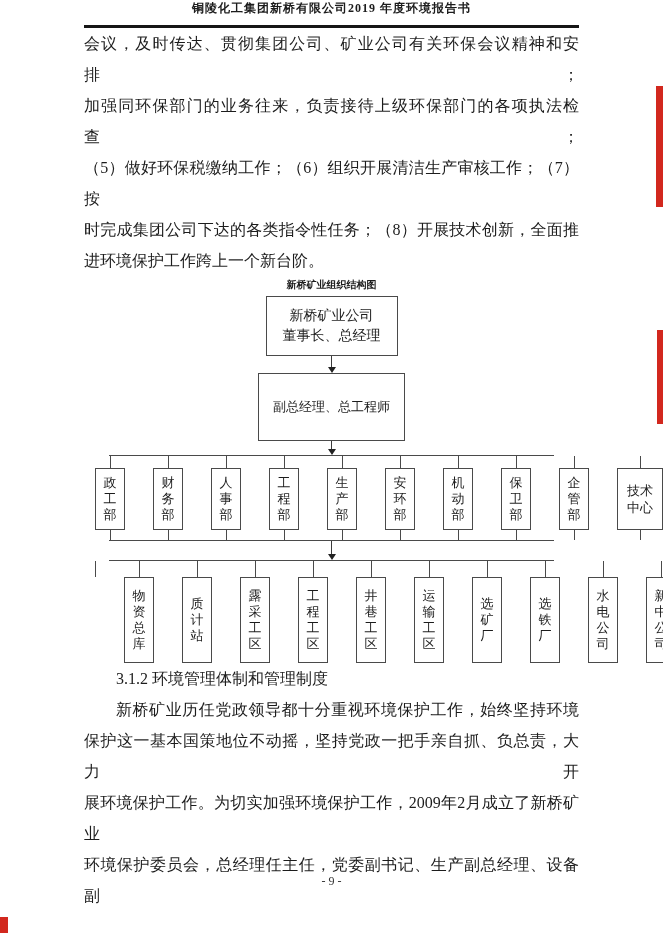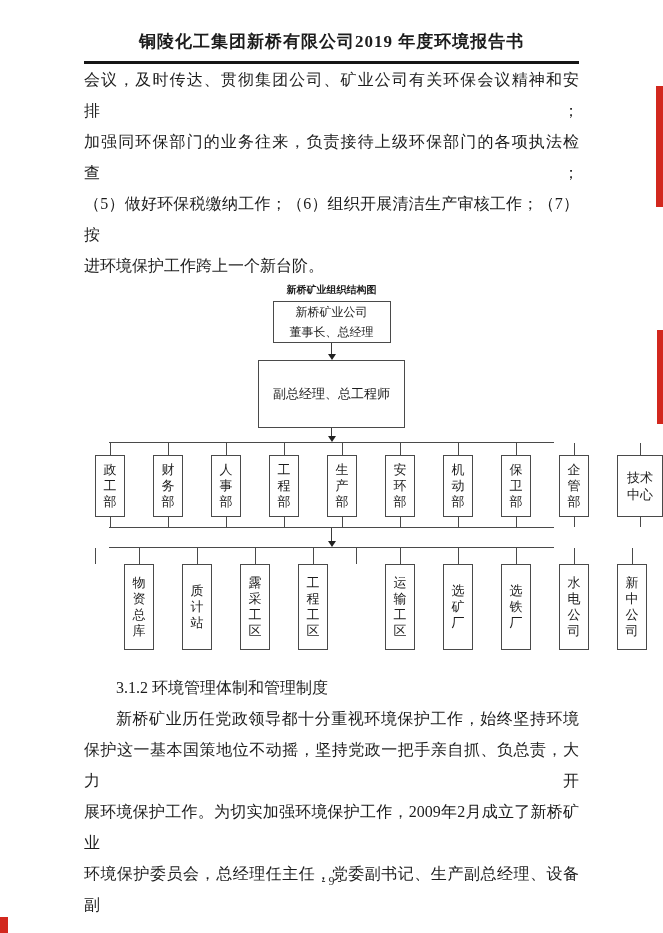--- a/index.html
+++ b/index.html
@@ -1,33 +1,33 @@
 <!DOCTYPE html>
 <html><head>
 <meta charset="utf-8">
 <style>
   html,body{margin:0;padding:0;background:#ffffff;}
   .page{position:relative;width:663px;height:933px;background:#ffffff;overflow:hidden;
         font-family:"Liberation Serif","DejaVu Serif",serif;color:#1c1c1c;}
   
-  .header-title{margin-top:30px;text-align:center;font-size:17px;font-weight:bold;letter-spacing:1px;}
+  .header-title{text-align:center;font-size:12px;font-weight:bold;letter-spacing:1px;}
   .header-rule{margin:8px 84px 0 84px;border-top:3px solid #161616;height:0;}
   
   .content{margin:0 84px;width:495px;}
   .para{font-size:16px;line-height:31px;}
   .line{text-align:justify;text-align-last:justify;}
   .line--end{text-align:left;text-align-last:left;}
   .line--indent{text-indent:2em;}
-  .section-heading{margin-top:22px;font-size:16px;line-height:31px;padding-left:2em;}
+  .section-heading{margin-top:0;font-size:16px;line-height:31px;padding-left:2em;}
   .para2{margin-top:0;}
   
   .chart-title{margin:2px 0 4px 0;text-align:center;font-size:10px;font-weight:bold;}
   .org{width:473px;margin:0 auto;display:flex;flex-direction:column;align-items:center;}
   .box{border:1px solid #4a4a4a;text-align:center;background:#fff;}
-  .box-top{font-size:12px;line-height:20px;padding:0 16px;}
+  .box-top{font-size:14px;line-height:20px;padding:9px 16px;}
   .box-mid{font-size:13px;line-height:18px;padding:24px 14px;}
   .varrow{display:flex;flex-direction:column;align-items:center;}
   .vline{width:1px;background:#3a3a3a;}
   .vline.h11{height:11px;} .vline.h8{height:8px;} .vline.h13{height:13px;}
   .vhead{width:0;height:0;border-left:4px solid transparent;border-right:4px solid transparent;border-top:6px solid #222;}
   .bus{align-self:stretch;height:0;border-top:1px solid #4a4a4a;margin:0 14px;}
   .row{align-self:stretch;display:flex;justify-content:space-between;gap:28px;}
   .cell{display:flex;flex-direction:column;align-items:center;}
   .stub{width:1px;background:#4a4a4a;}
   .stub-top{height:12px;} .stub-bot{height:10px;} .stub-top2{height:16px;}
@@ -51,20 +51,21 @@
 
   <div class="header-title">铜陵化工集团新桥有限公司2019 年度环境报告书</div>
   <div class="header-rule"></div>
 
   <div class="content">
 
     <div class="para">
       <div class="line">会议，及时传达、贯彻集团公司、矿业公司有关环保会议精神和安排；</div>
       <div class="line">加强同环保部门的业务往来，负责接待上级环保部门的各项执法检查；</div>
       <div class="line">（5）做好环保税缴纳工作；（6）组织开展清洁生产审核工作；（7）按</div>
+      <div class="line">时完成集团公司下达的各类指令性任务；（8）开展技术创新，全面推</div>
       <div class="line line--end">进环境保护工作跨上一个新台阶。</div>
     </div>
 
     <div class="chart-title">新桥矿业组织结构图</div>
 
     <div class="org">
 
       <div class="box box-top">
         <div>新桥矿业公司</div>
         <div>董事长、总经理</div>
@@ -203,20 +204,23 @@
             </div>
           </div>
         <div class="cell">
             <div class="stub stub-top2"></div>
             <div class="vbox tall">
               <span class="vtext">工程工区</span>
             </div>
           </div>
         <div class="cell">
             <div class="stub stub-top2"></div>
+            <div class="vbox tall">
+              <span class="vtext">井巷工区</span>
+            </div>
           </div>
         <div class="cell">
             <div class="stub stub-top2"></div>
             <div class="vbox tall">
               <span class="vtext">运输工区</span>
             </div>
           </div>
         <div class="cell">
             <div class="stub stub-top2"></div>
             <div class="vbox tall">

